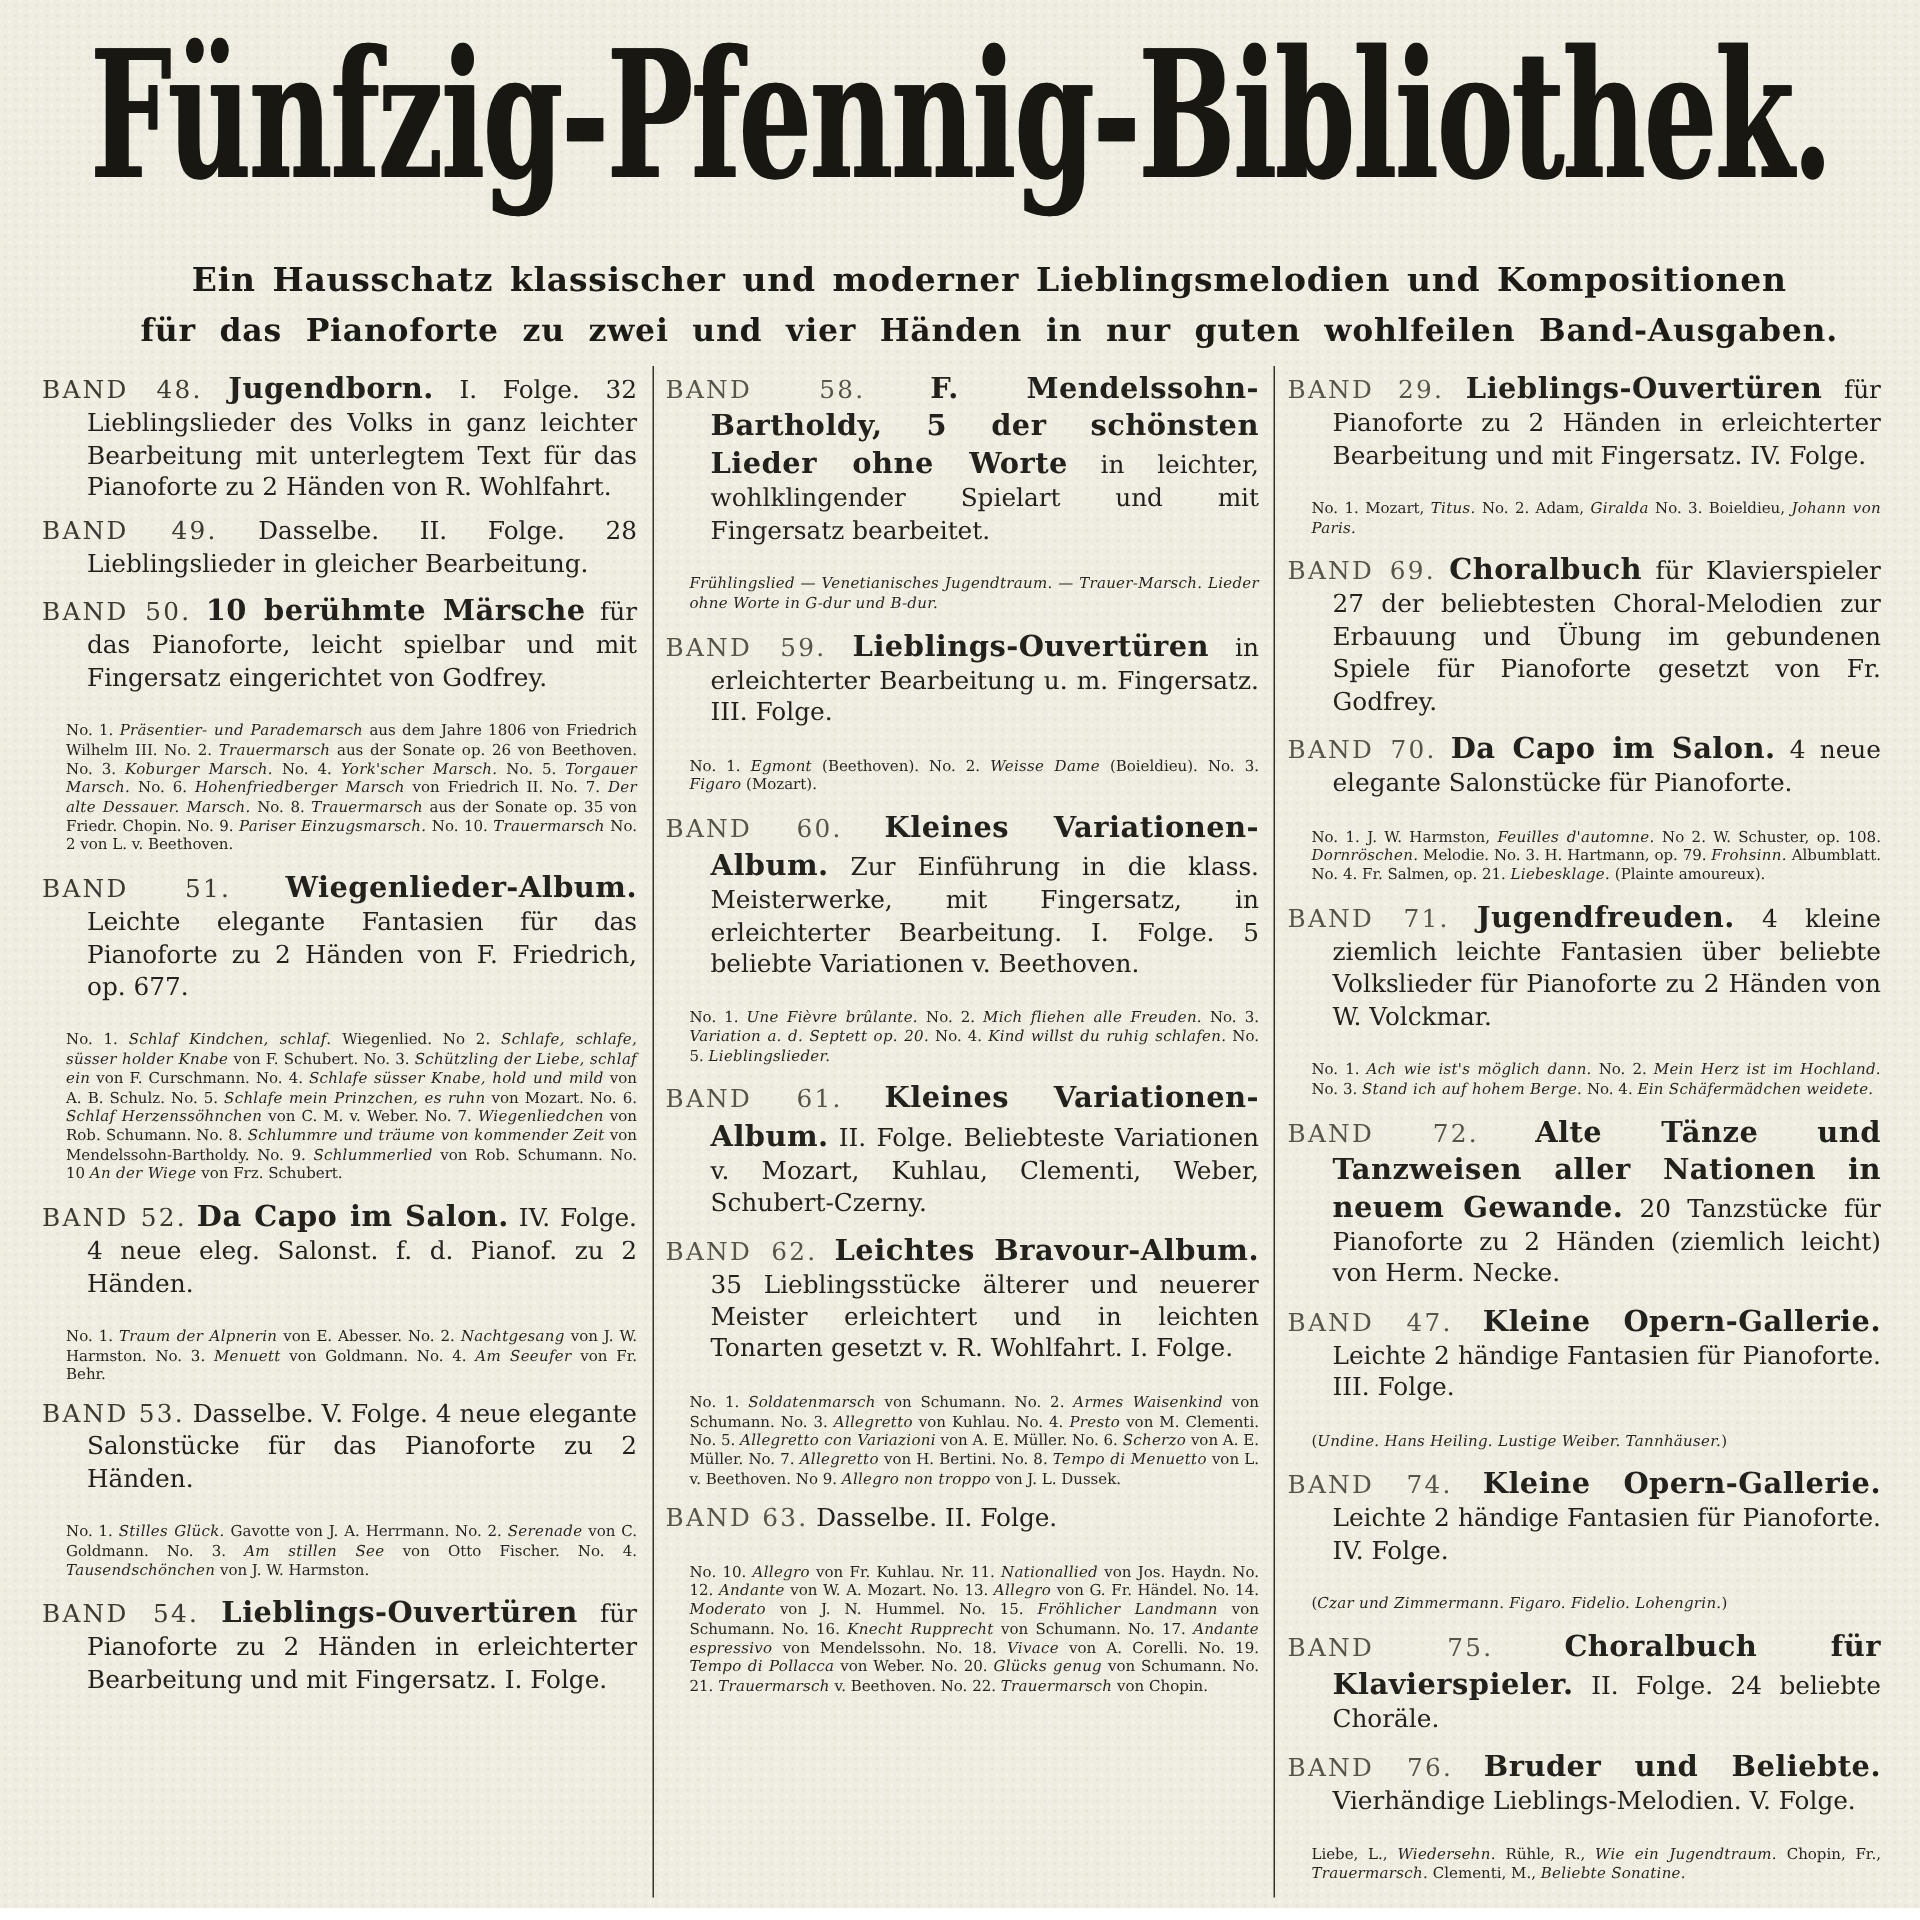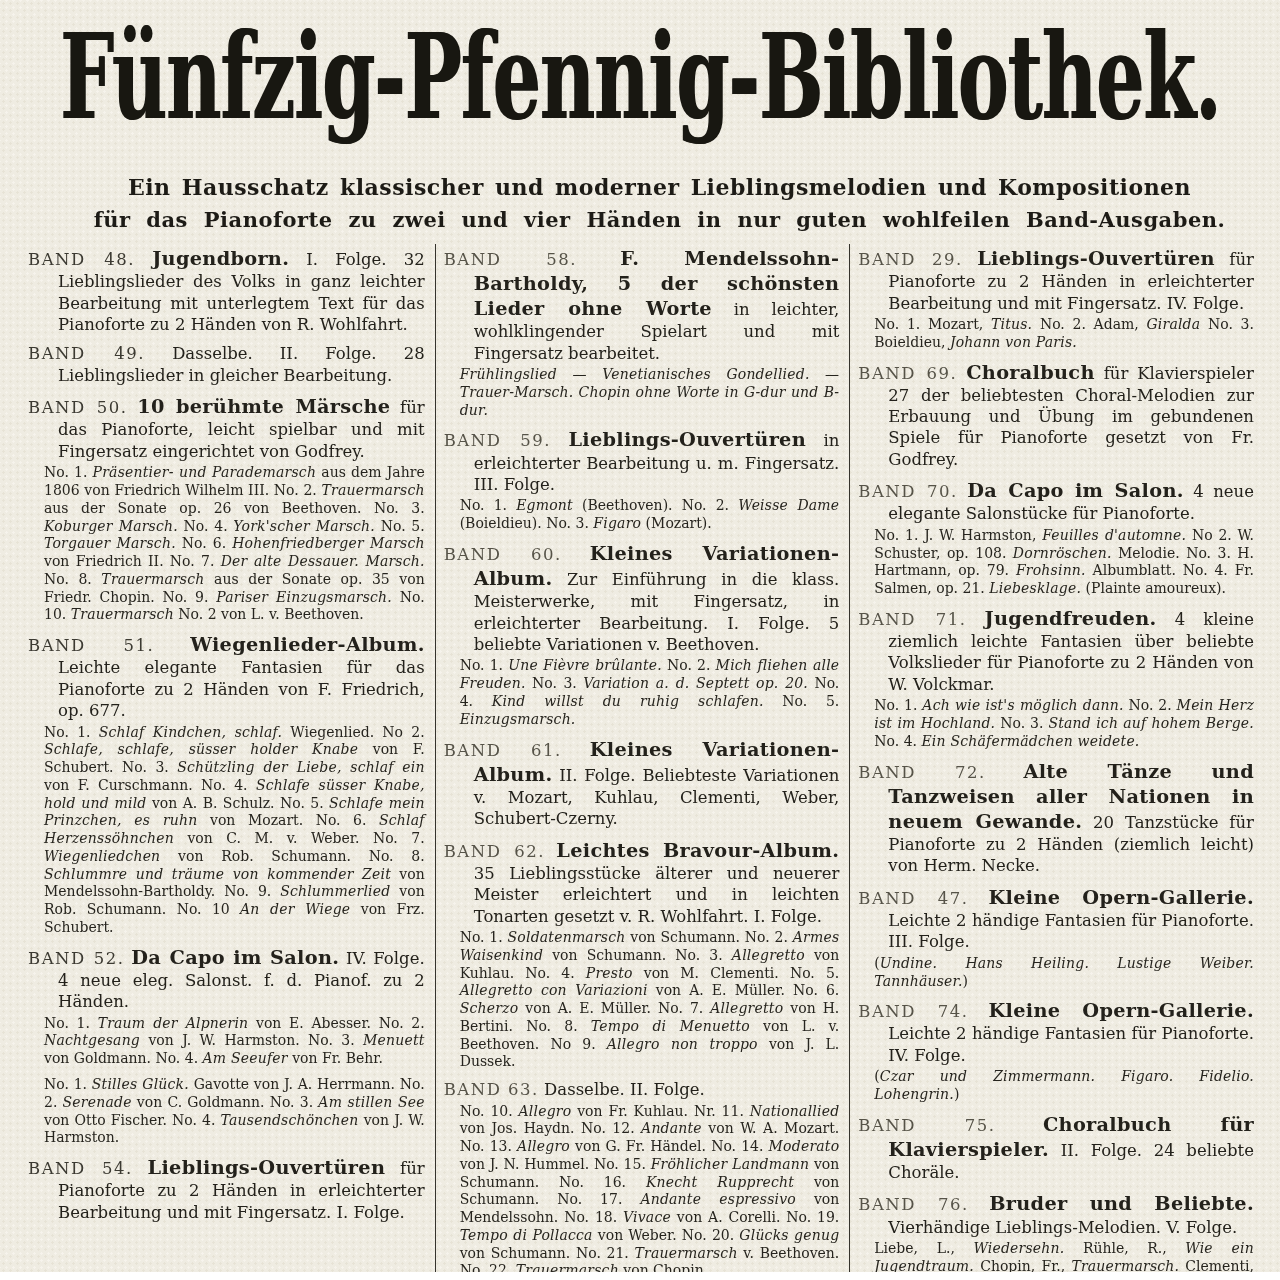--- a/index.html
+++ b/index.html
@@ -60,23 +60,23 @@
     padding-left:30px;
     text-indent:-30px;
   }
   .head b{font-size:1.17em;letter-spacing:.3px;}
   .band{
     color:#565348;
     letter-spacing:1.5px;
   }
   .col[data-col="0"] .band{color:#3c3a32;}
   .details{
-    font-size:14px;
+    font-size:10px;
     line-height:1.27;
-    margin:2px 0 0;
+    margin:20px 0 0;
     padding-left:16px;
     color:#26241e;
   }
   .details i{letter-spacing:.2px;}
 </style>
 </head>
 <body>
 
 <div class="page">
   <header class="masthead">
@@ -108,43 +108,44 @@
     <p class="head"><span class="band">BAND 51.</span> <span class="head-text"><b>Wiegenlieder-Album.</b> Leichte elegante Fantasien für das Pianoforte zu 2 Händen von F. Friedrich, op. 677.</span></p>
     <p class="details">No. 1. <i>Schlaf Kindchen, schlaf.</i> Wiegenlied. No 2. <i>Schlafe, schlafe, süsser holder Knabe</i> von F. Schubert. No. 3. <i>Schützling der Liebe, schlaf ein</i> von F. Curschmann. No. 4. <i>Schlafe süsser Knabe, hold und mild</i> von A. B. Schulz. No. 5. <i>Schlafe mein Prinzchen, es ruhn</i> von Mozart. No. 6. <i>Schlaf Herzenssöhnchen</i> von C. M. v. Weber. No. 7. <i>Wiegenliedchen</i> von Rob. Schumann. No. 8. <i>Schlummre und träume von kommender Zeit</i> von Mendelssohn-Bartholdy. No. 9. <i>Schlummerlied</i> von Rob. Schumann. No. 10 <i>An der Wiege</i> von Frz. Schubert.</p>
   </article>
 
   <article class="entry">
     <p class="head"><span class="band">BAND 52.</span> <span class="head-text"><b>Da Capo im Salon.</b> IV. Folge. 4 neue eleg. Salonst. f. d. Pianof. zu 2 Händen.</span></p>
     <p class="details">No. 1. <i>Traum der Alpnerin</i> von E. Abesser. No. 2. <i>Nachtgesang</i> von J. W. Harmston. No. 3. <i>Menuett</i> von Goldmann. No. 4. <i>Am Seeufer</i> von Fr. Behr.</p>
   </article>
 
   <article class="entry">
+    <p class="head"><span class="band">BAND 53.</span> <span class="head-text">Dasselbe. V. Folge. 4 neue elegante Salonstücke für das Pianoforte zu 2 Händen.</span></p>
     <p class="details">No. 1. <i>Stilles Glück.</i> Gavotte von J. A. Herrmann. No. 2. <i>Serenade</i> von C. Goldmann. No. 3. <i>Am stillen See</i> von Otto Fischer. No. 4. <i>Tausendschönchen</i> von J. W. Harmston.</p>
   </article>
 
   <article class="entry">
     <p class="head"><span class="band">BAND 54.</span> <span class="head-text"><b>Lieblings-Ouvertüren</b> für Pianoforte zu 2 Händen in erleichterter Bearbeitung und mit Fingersatz. I. Folge.</span></p>
 
   </article>
 
 </section>
     <section class="col" data-col="1">
   <article class="entry">
     <p class="head"><span class="band">BAND 58.</span> <span class="head-text"><b>F. Mendelssohn-Bartholdy, 5 der schönsten Lieder ohne Worte</b> in leichter, wohlklingender Spielart und mit Fingersatz bearbeitet.</span></p>
-    <p class="details"><i>Frühlingslied — Venetianisches Gondellied. — Trauer-Marsch. Chopin ohne Worte in G-dur und B-dur.</i></p>
+    <p class="details"><i>Frühlingslied — Venetianisches Jugendtraum. — Trauer-Marsch. Lieder ohne Worte in G-dur und B-dur.</i></p>
   </article>
 
   <article class="entry">
     <p class="head"><span class="band">BAND 59.</span> <span class="head-text"><b>Lieblings-Ouvertüren</b> in erleichterter Bearbeitung u. m. Fingersatz. III. Folge.</span></p>
     <p class="details">No. 1. <i>Egmont</i> (Beethoven). No. 2. <i>Weisse Dame</i> (Boieldieu). No. 3. <i>Figaro</i> (Mozart).</p>
   </article>
 
   <article class="entry">
     <p class="head"><span class="band">BAND 60.</span> <span class="head-text"><b>Kleines Variationen-Album.</b> Zur Einführung in die klass. Meisterwerke, mit Fingersatz, in erleichterter Bearbeitung. I. Folge. 5 beliebte Variationen v. Beethoven.</span></p>
-    <p class="details">No. 1. <i>Une Fièvre brûlante.</i> No. 2. <i>Mich fliehen alle Freuden.</i> No. 3. <i>Variation a. d. Septett op. 20.</i> No. 4. <i>Kind willst du ruhig schlafen.</i> No. 5. <i>Einzugsmarsch.</i></p>
+    <p class="details">No. 1. <i>Une Fièvre brûlante.</i> No. 2. <i>Mich fliehen alle Freuden.</i> No. 3. <i>Variation a. d. Septett op. 20.</i> No. 4. <i>Kind willst du ruhig schlafen.</i> No. 5. <i>Lieblingslieder.</i></p>
   </article>
 
   <article class="entry">
     <p class="head"><span class="band">BAND 61.</span> <span class="head-text"><b>Kleines Variationen-Album.</b> II. Folge. Beliebteste Variationen v. Mozart, Kuhlau, Clementi, Weber, Schubert-Czerny.</span></p>
 
   </article>
 
   <article class="entry">
     <p class="head"><span class="band">BAND 62.</span> <span class="head-text"><b>Leichtes Bravour-Album.</b> 35 Lieblingsstücke älterer und neuerer Meister erleichtert und in leichten Tonarten gesetzt v. R. Wohlfahrt. I. Folge.</span></p>
     <p class="details">No. 1. <i>Soldatenmarsch</i> von Schumann. No. 2. <i>Armes Waisenkind</i> von Schumann. No. 3. <i>Allegretto</i> von Kuhlau. No. 4. <i>Presto</i> von M. Clementi. No. 5. <i>Allegretto con Variazioni</i> von A. E. Müller. No. 6. <i>Scherzo</i> von A. E. Müller. No. 7. <i>Allegretto</i> von H. Bertini. No. 8. <i>Tempo di Menuetto</i> von L. v. Beethoven. No 9. <i>Allegro non troppo</i> von J. L. Dussek.</p>

